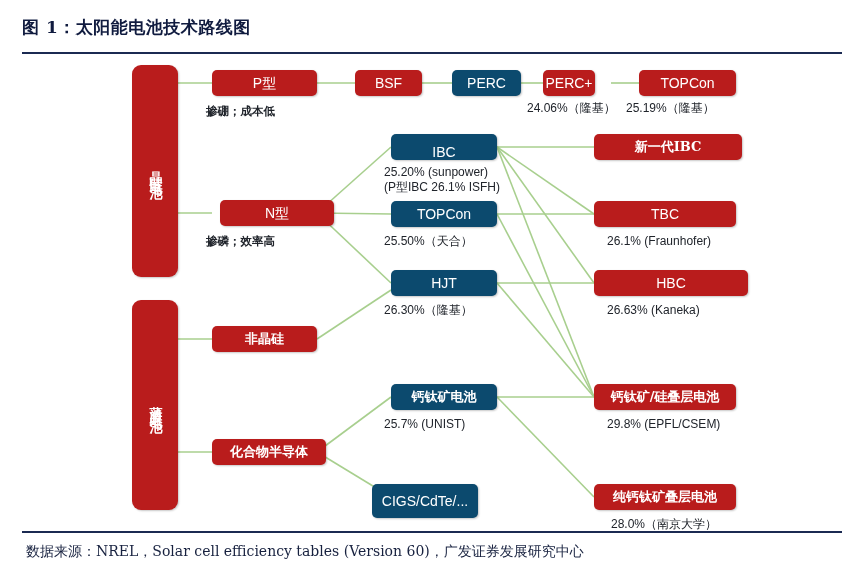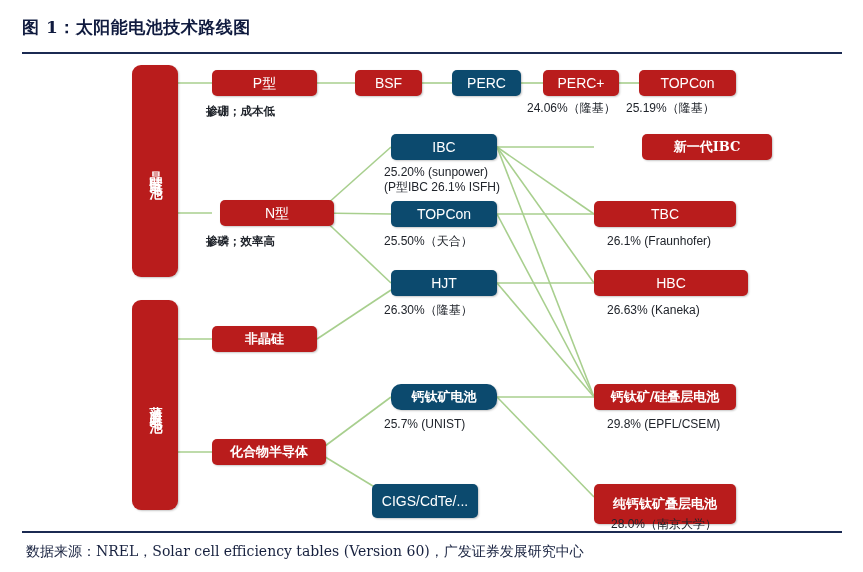--- a/index.html
+++ b/index.html
@@ -116,88 +116,88 @@
 
   <div class="node navy" style="left:212px;top:70px;width:105px;height:26px;">
     <span>P型</span>
   </div>
   <div class="node navy" style="left:355px;top:70px;width:67px;height:26px;">
     <span>BSF</span>
   </div>
   <div class="node teal" style="left:452px;top:70px;width:69px;height:26px;">
     <span>PERC</span>
   </div>
-  <div class="node navy" style="left:543px;top:70px;width:76px;height:26px;text-align:center;">
+  <div class="node navy" style="left:543px;top:70px;width:52px;height:26px;text-align:center;">
     <span>PERC+</span>
   </div>
   <div class="node navy" style="left:639px;top:70px;width:97px;height:26px;">
     <span>TOPCon</span>
   </div>
 
   <div class="note cnnote" style="left:206px;top:104px;">掺硼；成本低</div>
   <div class="note mixed" style="left:527px;top:101px;">24.06%（隆基）</div>
   <div class="note mixed" style="left:626px;top:101px;">25.19%（隆基）</div>
 
   <div class="node navy" style="left:220px;top:200px;width:114px;height:26px;">
     <span>N型</span>
   </div>
   <div class="note cnnote" style="left:206px;top:234px;">掺磷；效率高</div>
 
-  <div class="node teal" style="left:391px;top:134px;width:106px;height:26px;">
+  <div class="node teal" style="left:391px;top:134px;width:106px;height:26px;align-items:flex-end;">
     <span>IBC</span>
   </div>
   <div class="note mixed" style="left:384px;top:165px;">25.20%  (sunpower)</div>
   <div class="note mixed" style="left:384px;top:180px;">(P型IBC 26.1% ISFH)</div>
 
   <div class="node teal" style="left:391px;top:201px;width:106px;height:26px;">
     <span>TOPCon</span>
   </div>
   <div class="note mixed" style="left:384px;top:234px;">25.50%（天合）</div>
 
   <div class="node teal" style="left:391px;top:270px;width:106px;height:26px;">
     <span>HJT</span>
   </div>
   <div class="note mixed" style="left:384px;top:303px;">26.30%（隆基）</div>
 
-  <div class="node navy cn" style="left:594px;top:134px;width:130px;height:26px;margin-left:48px;">
+  <div class="node navy cn" style="left:594px;top:134px;width:148px;height:26px;">
     <span>新一代IBC</span>
   </div>
 
   <div class="node navy" style="left:594px;top:201px;width:142px;height:26px;">
     <span>TBC</span>
   </div>
   <div class="note mixed" style="left:607px;top:234px;">26.1% (Fraunhofer)</div>
 
   <div class="node navy" style="left:594px;top:270px;width:154px;height:26px;">
     <span>HBC</span>
   </div>
   <div class="note mixed" style="left:607px;top:303px;">26.63%  (Kaneka)</div>
 
   <div class="node navy cn" style="left:212px;top:326px;width:105px;height:26px;">
     <span>非晶硅</span>
   </div>
   <div class="node navy cn" style="left:212px;top:439px;width:114px;height:26px;">
     <span>化合物半导体</span>
   </div>
 
-  <div class="node teal cn" style="left:391px;top:384px;width:106px;height:26px;border-radius:10px;">
+  <div class="node teal cn" style="left:391px;top:384px;width:106px;height:26px;">
     <span>钙钛矿电池</span>
   </div>
   <div class="note mixed" style="left:384px;top:417px;">25.7%  (UNIST)</div>
 
   <div class="node teal" style="left:372px;top:484px;width:106px;height:34px;">
     <span>CIGS/CdTe/...</span>
   </div>
 
   <div class="node navy cn" style="left:594px;top:384px;width:142px;height:26px;">
     <span>钙钛矿/硅叠层电池</span>
   </div>
   <div class="note mixed" style="left:607px;top:417px;">29.8%  (EPFL/CSEM)</div>
 
-  <div class="node navy cn" style="left:594px;top:484px;width:142px;height:40px;">
+  <div class="node navy cn" style="left:594px;top:484px;width:142px;height:26px;">
     <span>纯钙钛矿叠层电池</span>
   </div>
   <div class="note mixed" style="left:611px;top:517px;">28.0%（南京大学）</div>
 
   <div id="rule-bottom"></div>
   <div id="source-line">数据来源：NREL，Solar cell efficiency tables (Version 60)，广发证券发展研究中心</div>
 
 </div>
 
 </body></html>

